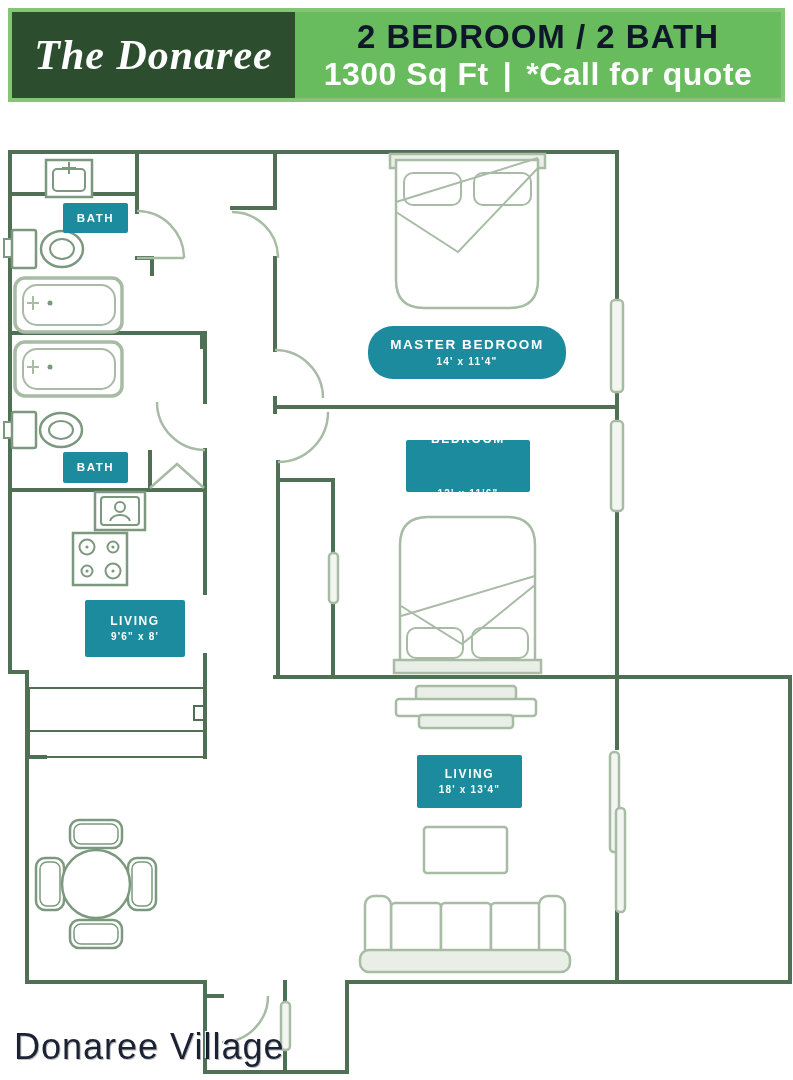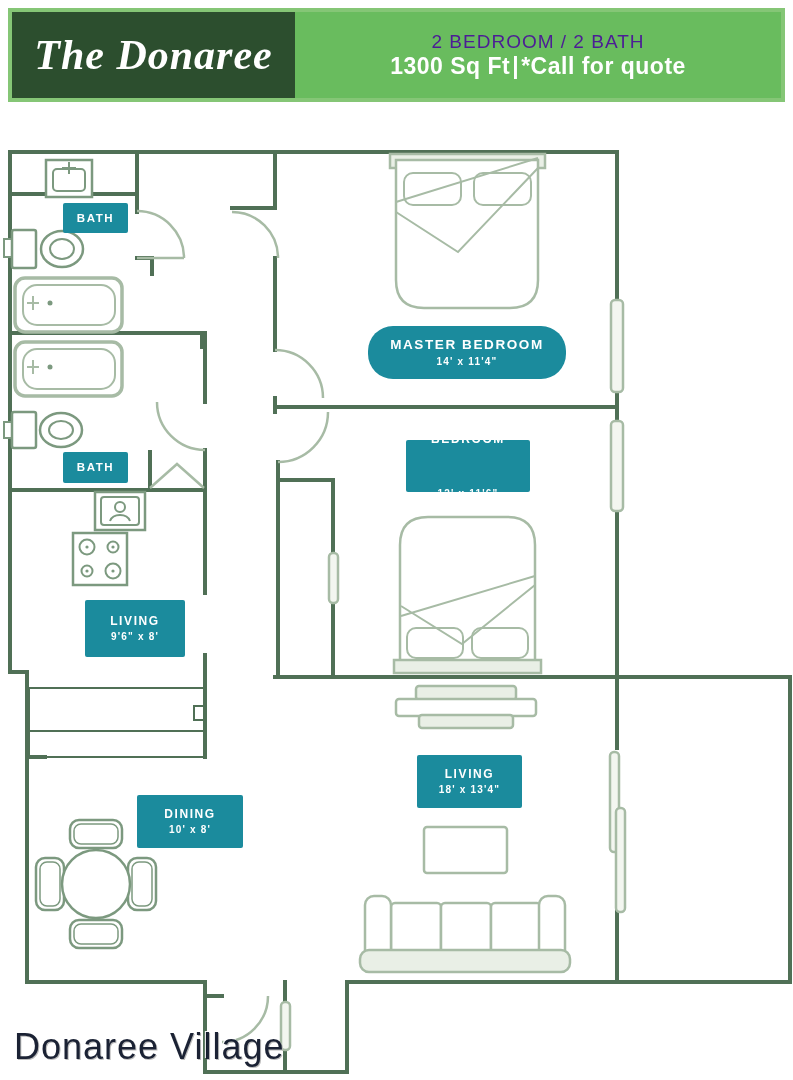--- a/index.html
+++ b/index.html
@@ -8,23 +8,23 @@
   .stage{position:absolute;inset:0;width:793px;height:1080px;}
 
   
   .banner{position:absolute;left:8px;top:8px;width:769px;height:86px;
           display:flex;border:4px solid #85C676;background:#69BC5E;}
   .banner-dark{width:283px;background:#2C4E2E;display:flex;align-items:center;justify-content:center;}
   .banner-title{color:#fff;font-family:"Liberation Serif", serif;font-style:italic;
                 font-size:42px;font-weight:700;letter-spacing:1px;}
   .banner-green{flex:1;background:#69BC5E;display:flex;flex-direction:column;
                 align-items:center;justify-content:center;line-height:1.15;}
-  .spec-top{color:#4c1d95;font-weight:400;font-size:19px;letter-spacing:1px;}
-  .spec-bottom{color:#fff;font-weight:700;font-size:23px;letter-spacing:0.5px;
-               display:flex;gap:2px;align-items:center;}
+  .spec-top{color:#0f172a;font-weight:700;font-size:33px;letter-spacing:1px;}
+  .spec-bottom{color:#fff;font-weight:700;font-size:32px;letter-spacing:0.5px;
+               display:flex;gap:14px;align-items:center;}
 
   
   .room-label{position:absolute;background:#1B8B9D;color:#fff;display:flex;
               flex-direction:column;align-items:center;justify-content:center;
               text-align:left;border-radius:2px;}
   .room-label .rname{font-weight:700;font-size:12px;letter-spacing:1.6px;line-height:1.1;}
   .room-label .rdims{font-weight:700;font-size:10px;letter-spacing:1.2px;margin-top:3px;}
   #lbl-bath1{left:63px;top:203px;width:65px;height:30px;}
   #lbl-bath2{left:63px;top:452px;width:65px;height:31px;}
   #lbl-bath1 .rname,#lbl-bath2 .rname{font-size:11.5px;}
@@ -202,24 +202,20 @@
     <span class="rname">BEDROOM</span>
     <span class="rdims">12' x 11'6"</span>
   </div>
   <div class="room-label" id="lbl-bath2">
     <span class="rname">BATH</span>
   </div>
   <div class="room-label" id="lbl-kitchen">
     <span class="rname">LIVING</span>
     <span class="rdims">9'6" x 8'</span>
   </div>
-  <div class="room-label" id="lbl-dining">
-    <span class="rname">DINING</span>
-    <span class="rdims">10' x 8'</span>
-  </div>
   <div class="room-label" id="lbl-living">
     <span class="rname">LIVING</span>
     <span class="rdims">18' x 13'4"</span>
   </div>
 
   <div class="banner">
     <div class="banner-dark">
       <span class="banner-title">The Donaree</span>
     </div>
     <div class="banner-green">

